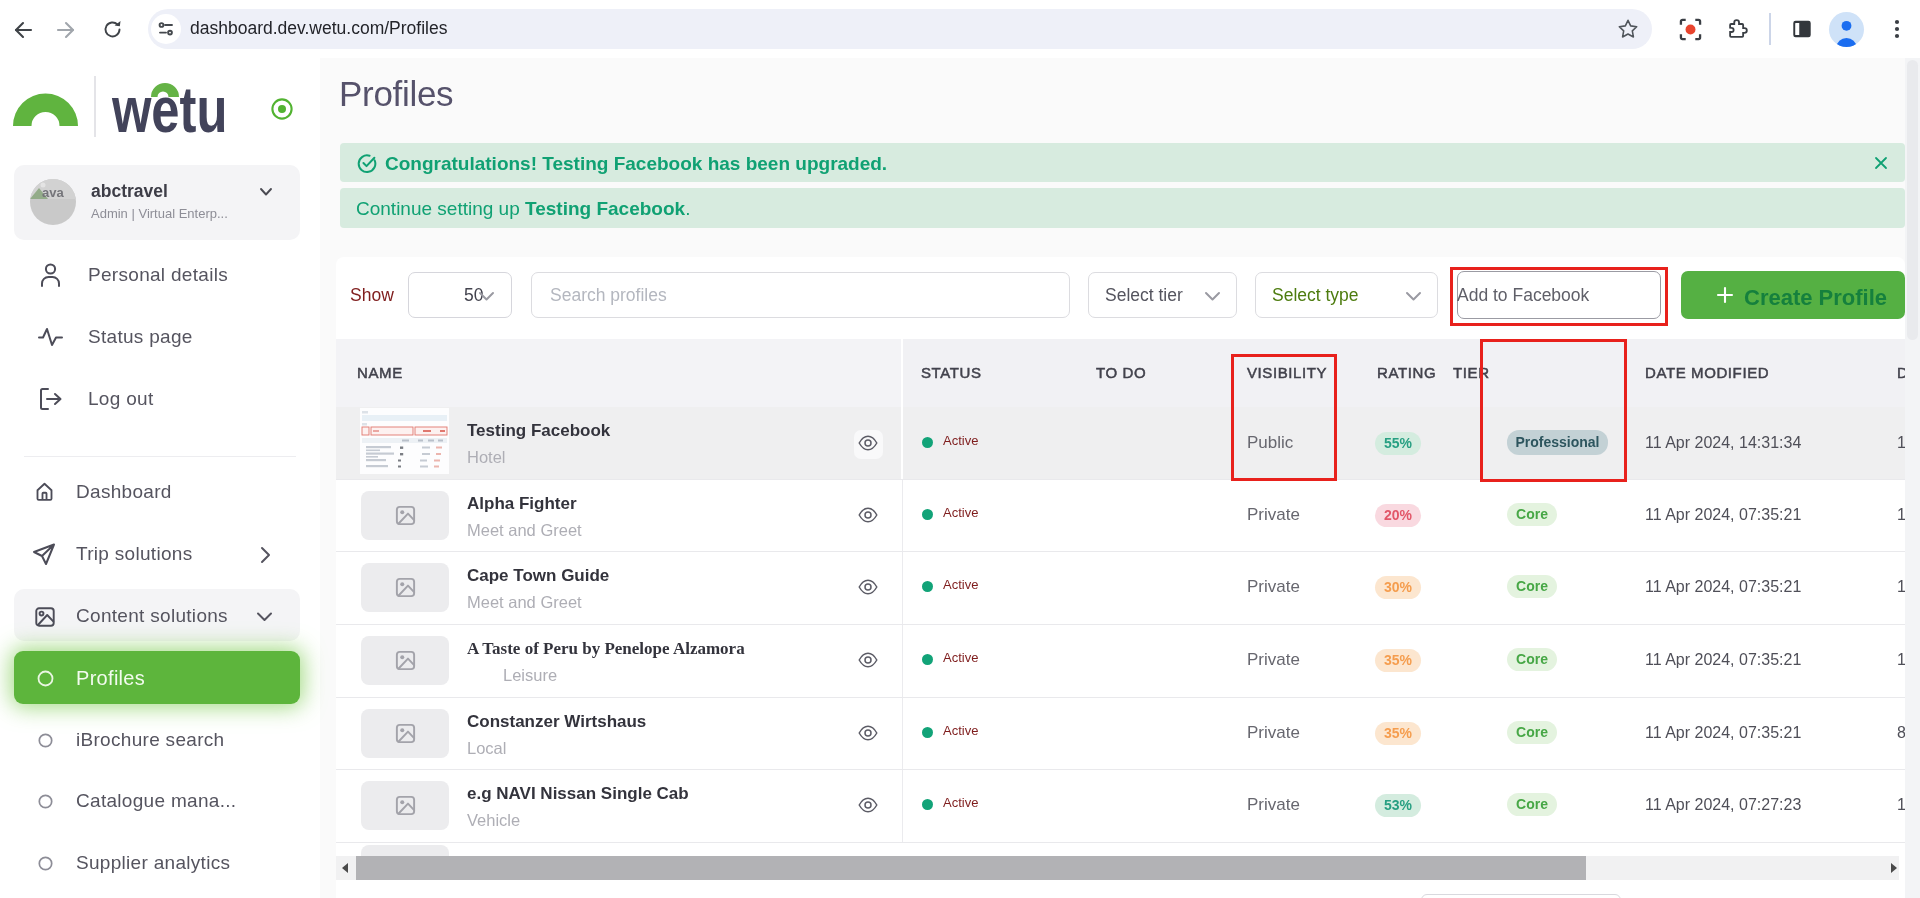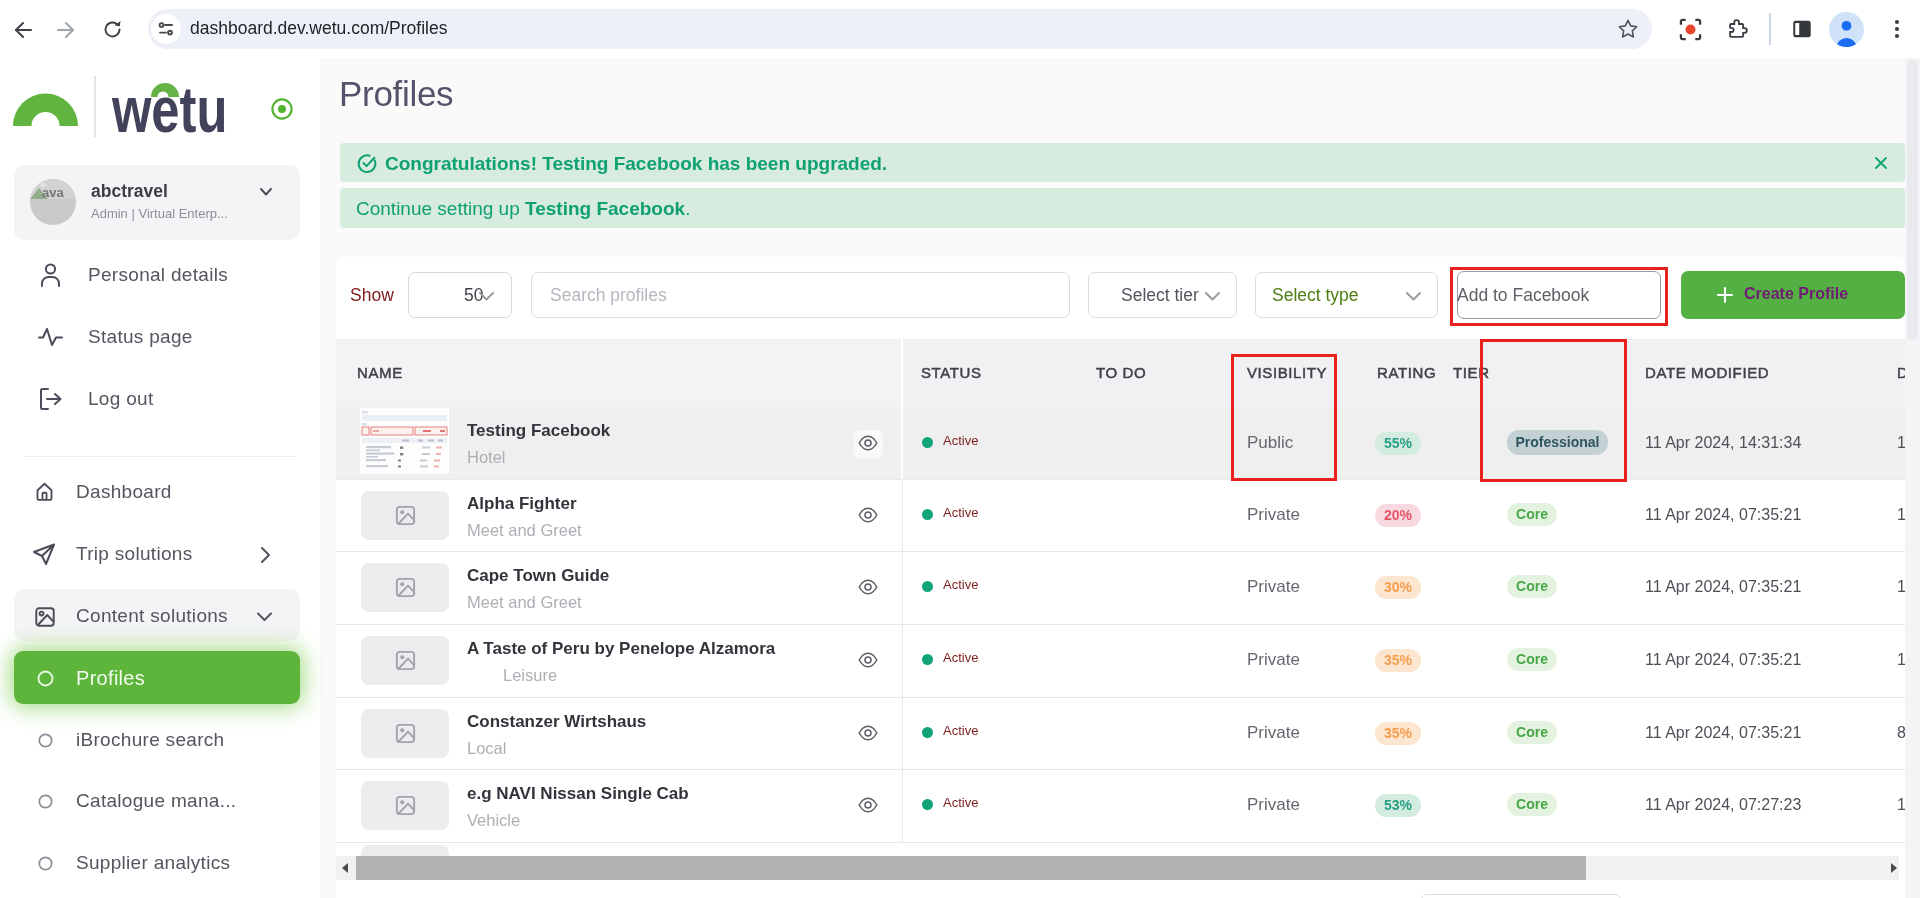--- a/index.html
+++ b/index.html
@@ -208,38 +208,38 @@
 
 <div class="abs" style="left:350px;top:285px;font-size:17.5px;color:#7f1d1d;">Show</div>
 <div class="abs" style="left:408px;top:272px;width:104px;height:46px;border:1.5px solid #d6d6dc;border-radius:7px;"></div>
 <div class="abs" style="left:424px;top:285px;font-size:17.5px;color:#43434e;margin-left:40px;">50</div>
 <svg class="abs" style="left:478px;top:291px" width="17" height="11" viewBox="0 0 17 11" fill="none" stroke="#9a9aa2" stroke-width="2" stroke-linecap="round" stroke-linejoin="round">
     <path d="M2 2 L8.5 8.5 L15 2"></path>
   </svg>
 <div class="abs" style="left:531px;top:272px;width:539px;height:46px;border:1.5px solid #dcdce0;border-radius:7px;"></div>
 <div class="abs" style="left:550px;top:285px;font-size:17.5px;color:#b4b7bf;">Search profiles</div>
 <div class="abs" style="left:1088px;top:272px;width:149px;height:46px;border:1.5px solid #dcdce0;border-radius:7px;"></div>
-<div class="abs" style="left:1105px;top:285px;font-size:17.5px;color:#54545e;margin-left:16px;">Select tier</div>
+<div class="abs" style="left:1105px;top:285px;font-size:17.5px;color:#54545e;">Select tier</div>
 <svg class="abs" style="left:1204px;top:291px" width="17" height="11" viewBox="0 0 17 11" fill="none" stroke="#9a9aa2" stroke-width="2" stroke-linecap="round" stroke-linejoin="round">
     <path d="M2 2 L8.5 8.5 L15 2"></path>
   </svg>
 <div class="abs" style="left:1255px;top:272px;width:183px;height:46px;border:1.5px solid #dcdce0;border-radius:7px;"></div>
 <div class="abs" style="left:1272px;top:285px;font-size:17.5px;color:#4d7c0f;">Select type</div>
 <svg class="abs" style="left:1405px;top:291px" width="17" height="11" viewBox="0 0 17 11" fill="none" stroke="#9a9aa2" stroke-width="2" stroke-linecap="round" stroke-linejoin="round">
     <path d="M2 2 L8.5 8.5 L15 2"></path>
   </svg>
 
 <div class="abs" style="left:1457px;top:271px;width:204px;height:48px;background:#fff;border:1.5px solid #9b9ba3;border-radius:7px;"></div>
 <div class="abs" style="left:1457px;top:285px;width:204px;text-align:left;font-size:17.5px;color:#5f5f68;">Add to Facebook</div>
 
 <div class="abs" style="left:1681px;top:271px;width:224px;height:48px;background:#55b043;border-radius:7px;"></div>
 <svg class="abs" style="left:1716px;top:286px" width="18" height="18" viewBox="0 0 18 18" fill="none" stroke="#fff" stroke-width="2.1" stroke-linecap="round">
     <path d="M9 2 V16 M2 9 H16"></path>
   </svg>
-<div class="abs" style="left:1744px;top:285px;font-size:16px;font-weight:bold;color:#701a75;">Create Profile</div>
+<div class="abs" style="left:1744px;top:285px;font-size:22px;font-weight:bold;color:#15803d;">Create Profile</div>
 
 <div class="abs" style="left:336px;top:339px;width:1569px;height:68px;background:#f1f1f4;"></div>
 <div class="abs" style="left:336px;top:339px;width:566px;height:68px;background:#f3f3f6;"></div>
 <div class="hdr" style="left:357px;top:364px;">NAME</div>
 <div class="hdr" style="left:921px;top:364px;">STATUS</div>
 <div class="hdr" style="left:1096px;top:364px;">TO DO</div>
 <div class="hdr" style="left:1247px;top:364px;">VISIBILITY</div>
 <div class="hdr" style="left:1377px;top:364px;">RATING</div>
 <div class="hdr" style="left:1453px;top:364px;">TIER</div>
 <div class="hdr" style="left:1645px;top:364px;">DATE MODIFIED</div>
@@ -334,21 +334,21 @@
       <circle cx="8.6" cy="8.6" r="2.1" fill="#a3a3aa" stroke="none"></circle>
       <path d="M4.6 20.6 L14.6 10 L21 16.8" stroke-linecap="round"></path>
     </svg>
   </div>
 <div class="thumb" style="top:845px;height:11px;border-radius:8px 8px 0 0;"></div>
 
 <div class="nm" style="left:467px;top:494px;">Alpha Fighter</div>
 <div class="tp" style="left:467px;top:521px;">Meet and Greet</div>
 <div class="nm" style="left:467px;top:566px;">Cape Town Guide</div>
 <div class="tp" style="left:467px;top:593px;">Meet and Greet</div>
-<div class="nm" style="left:467px;top:639px;">A Taste of Peru by Penelope Alzamora</div>
+<div class="nm" style="left:467px;top:639px;font-family:Liberation Serif, serif;">A Taste of Peru by Penelope Alzamora</div>
 <div class="tp" style="left:467px;top:666px;margin-left:36px;">Leisure</div>
 <div class="nm" style="left:467px;top:712px;">Constanzer Wirtshaus</div>
 <div class="tp" style="left:467px;top:739px;">Local</div>
 <div class="nm" style="left:467px;top:784px;">e.g NAVI Nissan Single Cab</div>
 <div class="tp" style="left:467px;top:811px;">Vehicle</div>
 
 <div class="abs" style="left:901px;top:339px;width:2px;height:140px;background:#fff;"></div>
 <div class="abs" style="left:902px;top:479px;width:1px;height:363px;background:#ebebee;"></div>
 
 <div class="rowline" style="top:479px;"></div>

